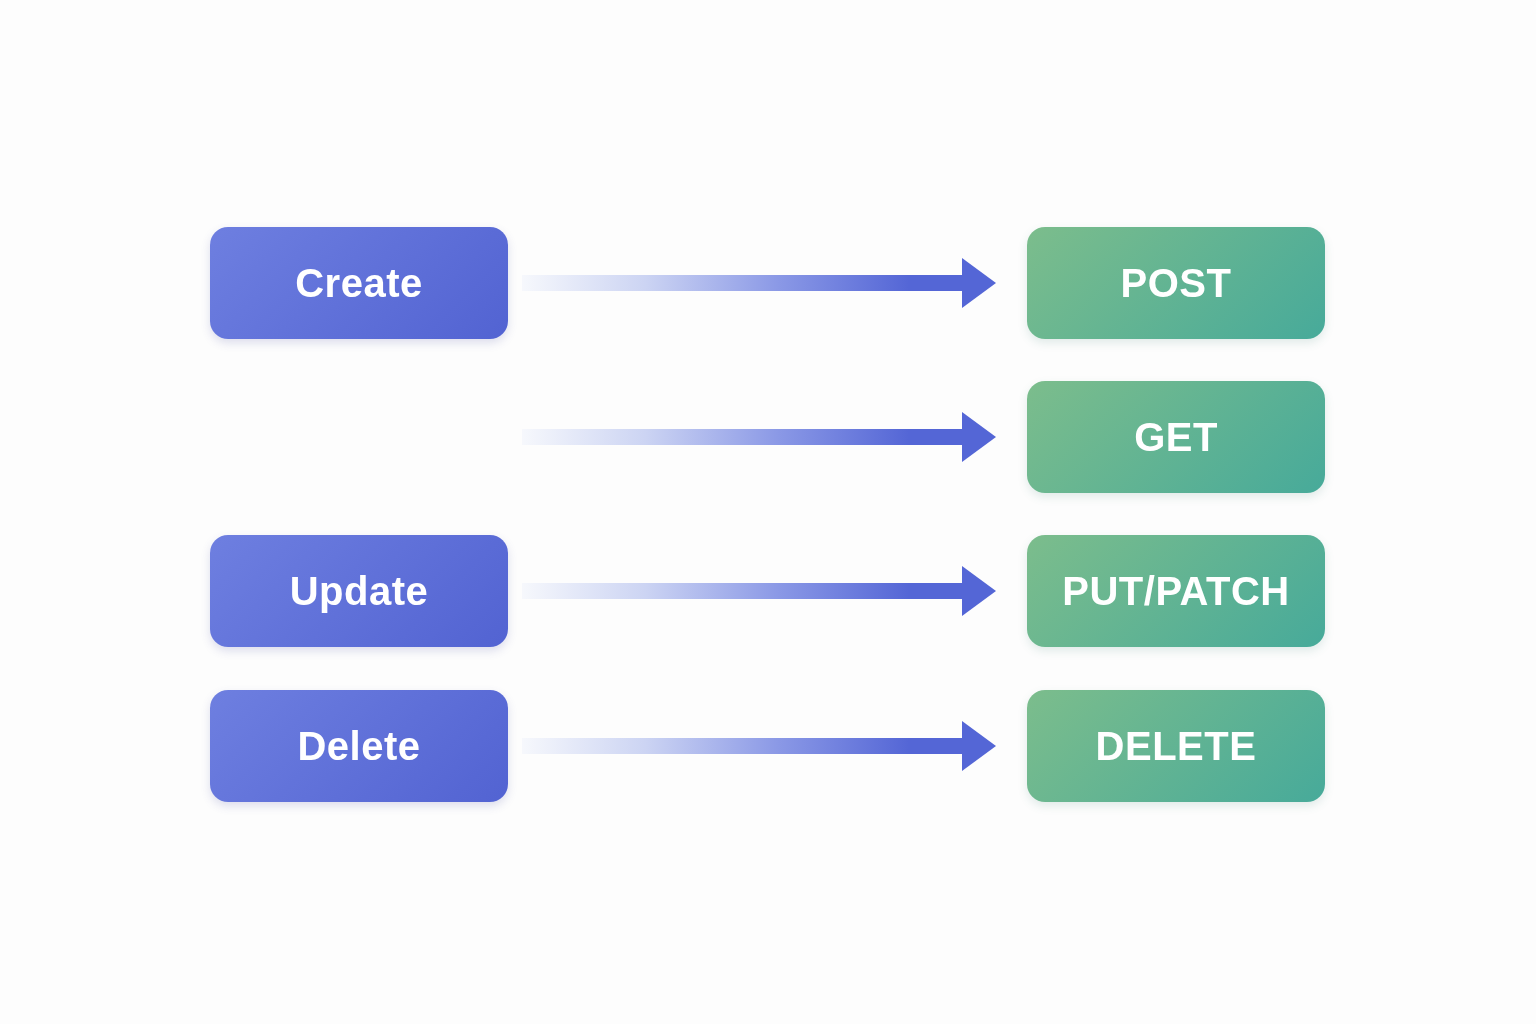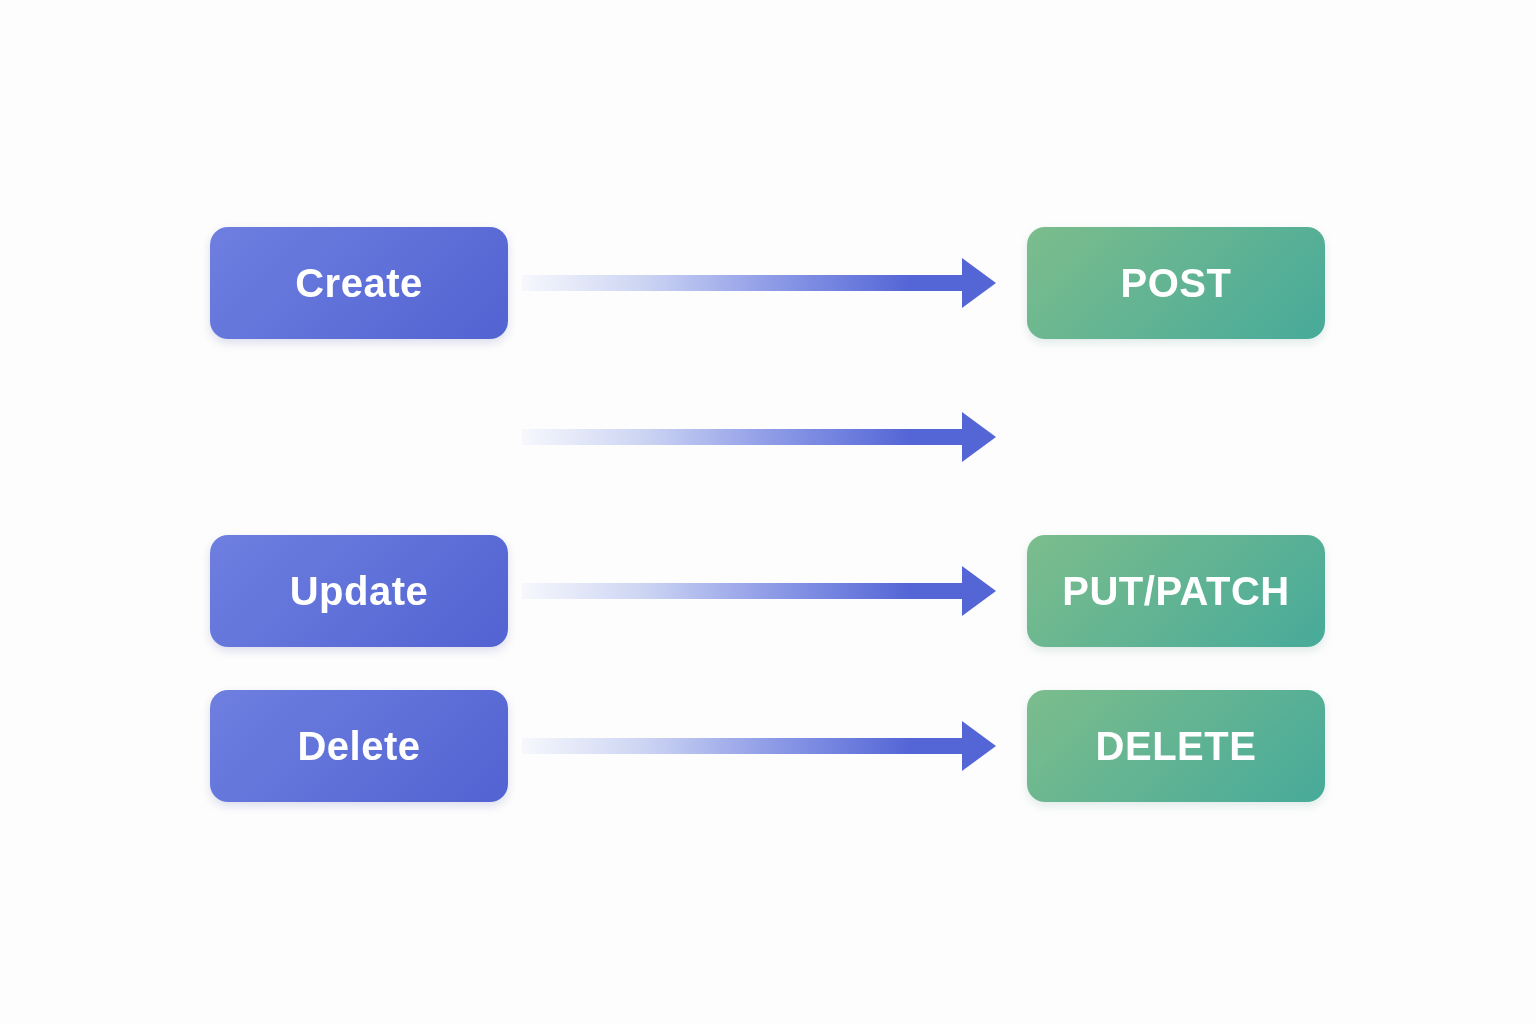--- a/index.html
+++ b/index.html
@@ -91,20 +91,23 @@
     <div class="box http">
       <span>POST</span>
     </div>
   </div>
 
   <div class="row" style="top:381px">
     <div class="arrow">
       <div class="shaft"></div>
       <div class="head"></div>
     </div>
+    <div class="box http">
+      <span>GET</span>
+    </div>
   </div>
 
   <div class="row" style="top:690px">
     <div class="box crud">
       <span>Delete</span>
     </div>
     <div class="arrow">
       <div class="shaft"></div>
       <div class="head"></div>
     </div>

